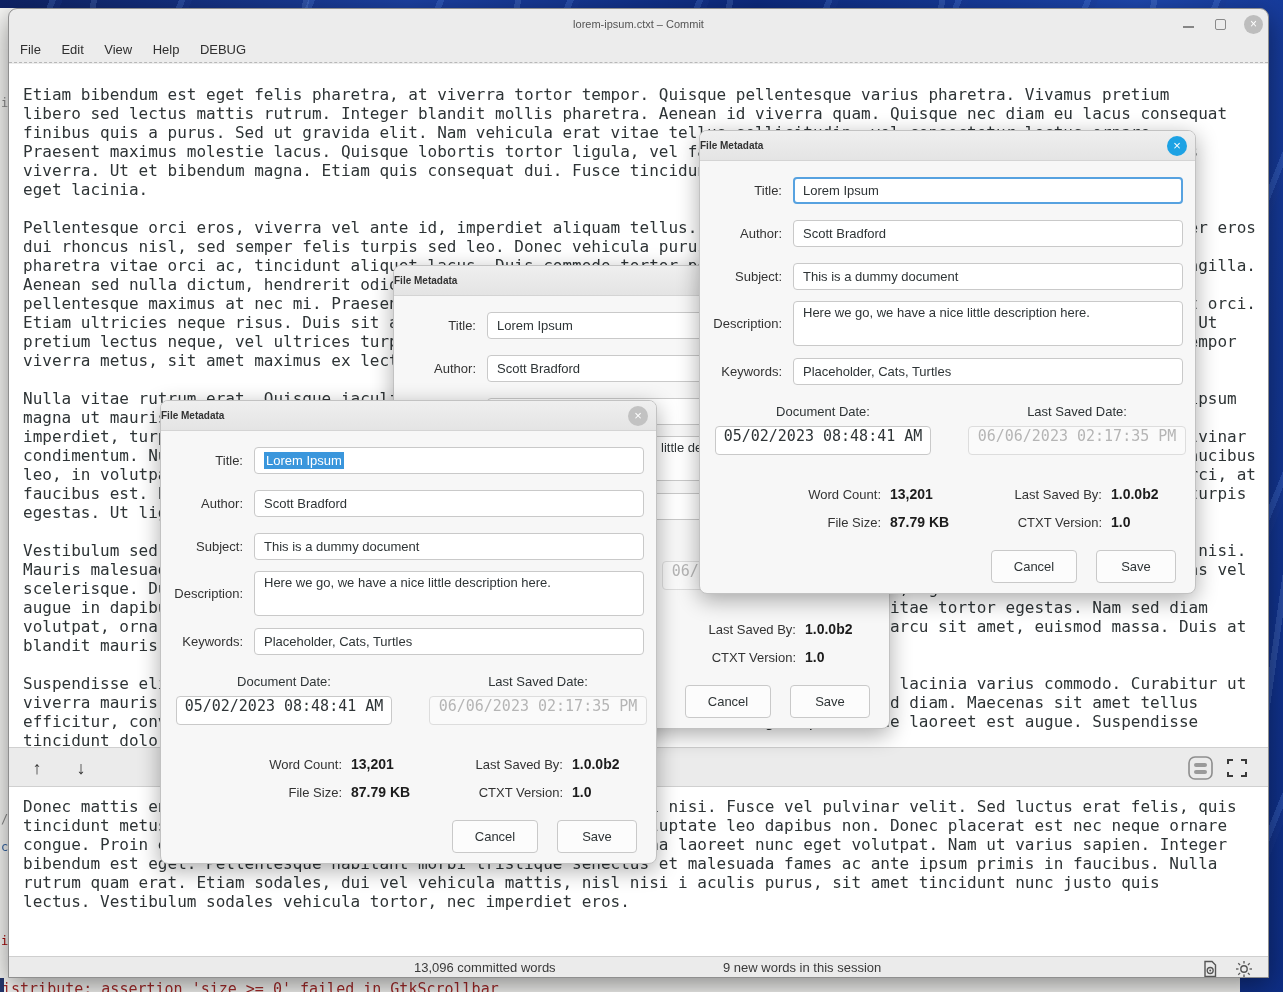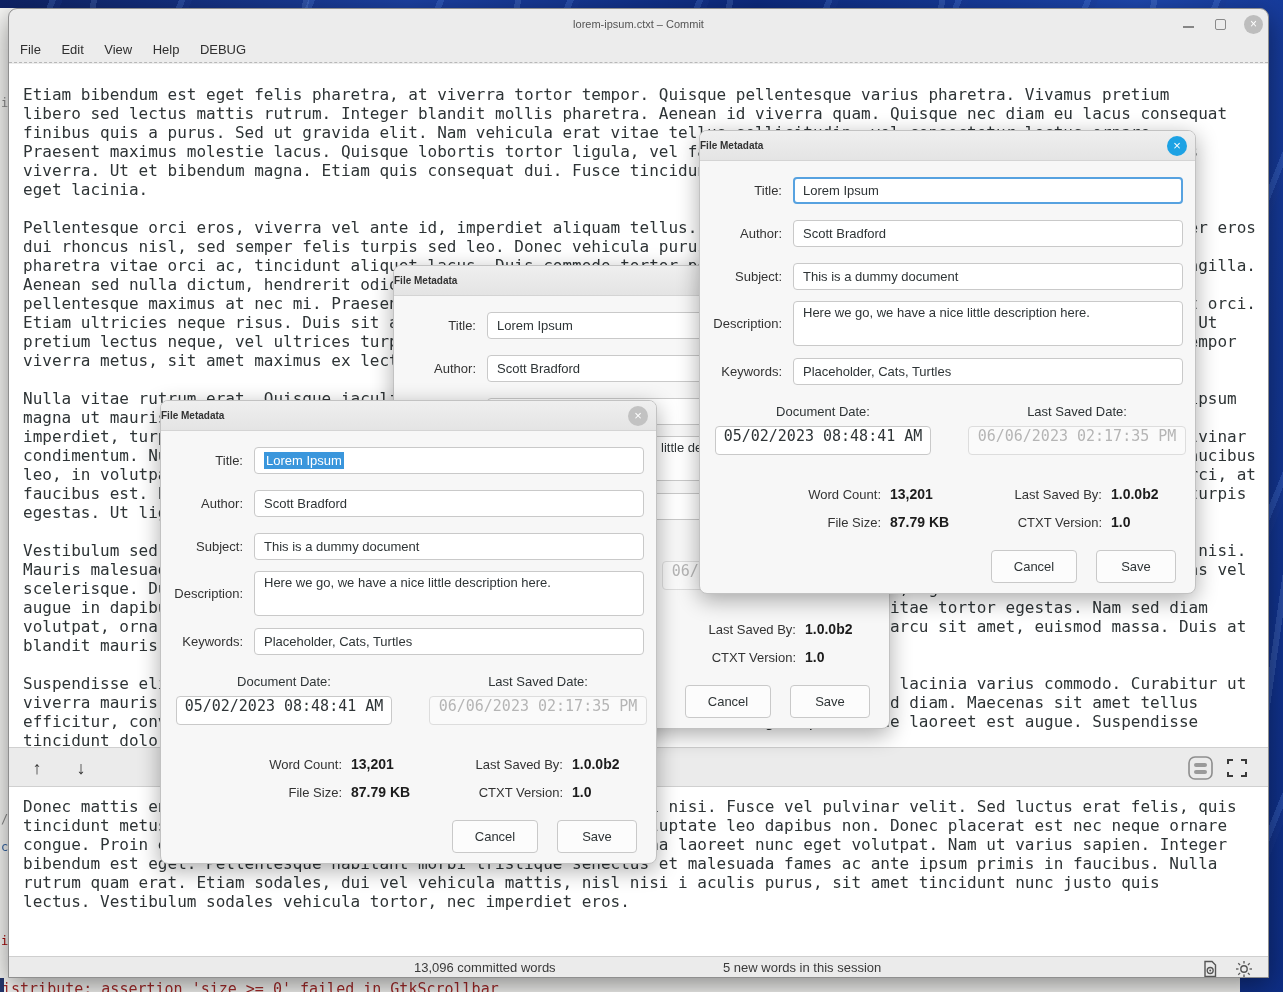--- a/index.html
+++ b/index.html
@@ -221,21 +221,21 @@
     <div class="ed-line">Donec mattis enim sed sem commodo, eget posuere dui posuere. Morbi nisi. Fusce vel pulvinar velit. Sed luctus erat felis, quis</div>
     <div class="ed-line">tincidunt metus in velit euismod, sed mollis sapien dictum. In voluptate leo dapibus non. Donec placerat est nec neque ornare</div>
     <div class="ed-line">congue. Proin euismod augue sed sapien commodo, nec tincidunt magna laoreet nunc eget volutpat. Nam ut varius sapien. Integer</div>
     <div class="ed-line">bibendum est eget. Pellentesque habitant morbi tristique senectus et malesuada fames ac ante ipsum primis in faucibus. Nulla</div>
     <div class="ed-line">rutrum quam erat. Etiam sodales, dui vel vehicula mattis, nisl nisi i aculis purus, sit amet tincidunt nunc justo quis</div>
     <div class="ed-line">lectus. Vestibulum sodales vehicula tortor, nec imperdiet eros.</div>
   </div>
 
   <div class="statusbar">
     <span class="sb-committed">13,096 committed words</span>
-    <span class="sb-session">5 new words in this session</span>
+    <span class="sb-session">9 new words in this session</span>
     <span class="sb-icon icon-docgear">
       <svg width="18" height="18" viewBox="0 0 18 18">
         <path d="M4 1.5 H11 L14.5 5 V16.5 H4 Z" fill="none" stroke="#555" stroke-width="1.4"></path>
         <circle cx="9.2" cy="10.5" r="3" fill="none" stroke="#555" stroke-width="1.3"></circle>
         <circle cx="9.2" cy="10.5" r="1" fill="#555"></circle>
       </svg>
     </span>
     <span class="sb-icon icon-sun">
       <svg width="18" height="18" viewBox="0 0 18 18">
         <circle cx="9" cy="9" r="3.2" fill="none" stroke="#555" stroke-width="1.4"></circle>

